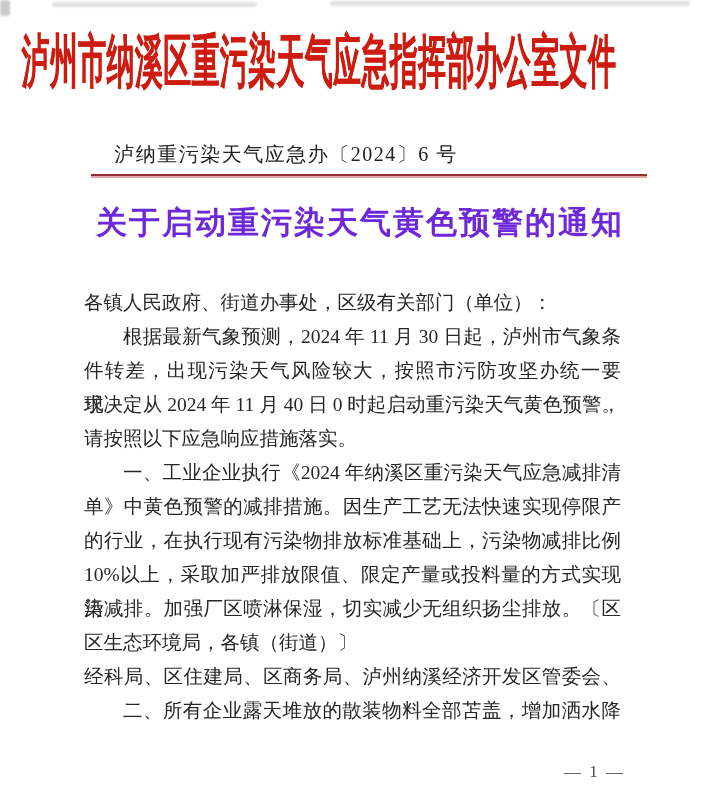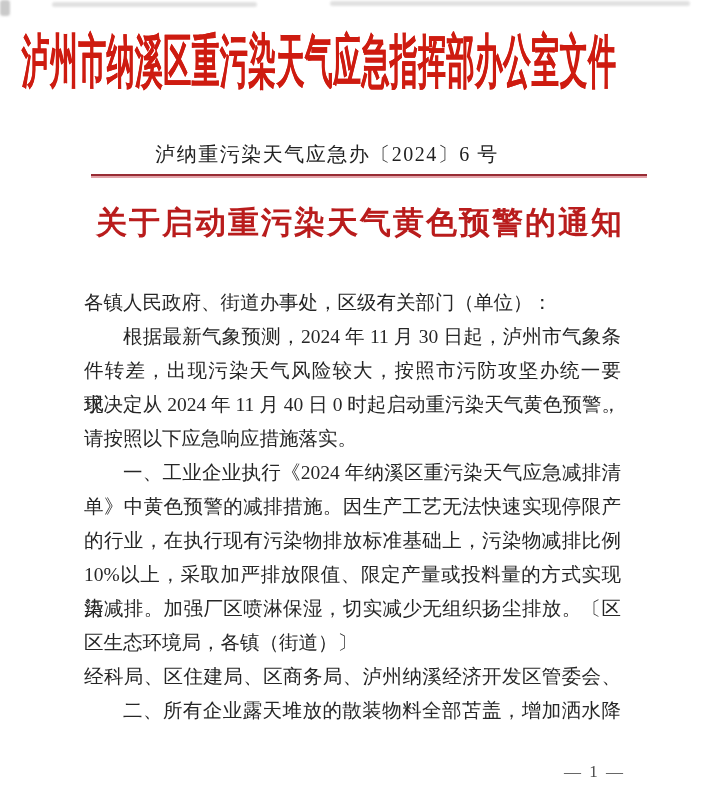--- a/index.html
+++ b/index.html
@@ -57,42 +57,41 @@
   .doc-number {
     position: absolute;
     top: 142px;
     left: 0;
     width: 572px;
     text-align: center;
     font-size: 20px;
     line-height: 24px;
     color: #222222;
     letter-spacing: 1.5px;
-    padding-left: 41px;
   }
 
   .red-rule {
     position: absolute;
     top: 174px;
     left: 91px;
     width: 556px;
     height: 4px;
     background: linear-gradient(to bottom, var(--rule-red, #982c34) 0 55%, #e2a3a9 55% 100%);
   }
 
   .doc-title {
     position: absolute;
     top: 203px;
     left: 0;
     width: 720px;
     text-align: center;
     font-size: 31px;
     line-height: 40px;
     font-weight: 700;
-    color: #b91c1c;
+    color: #6d28d9;
     letter-spacing: 2px;
   }
 
   .doc-body {
     position: absolute;
     top: 286px;
     left: 84px;
     width: 537px;
     font-size: 19.5px;
     color: #262626;

